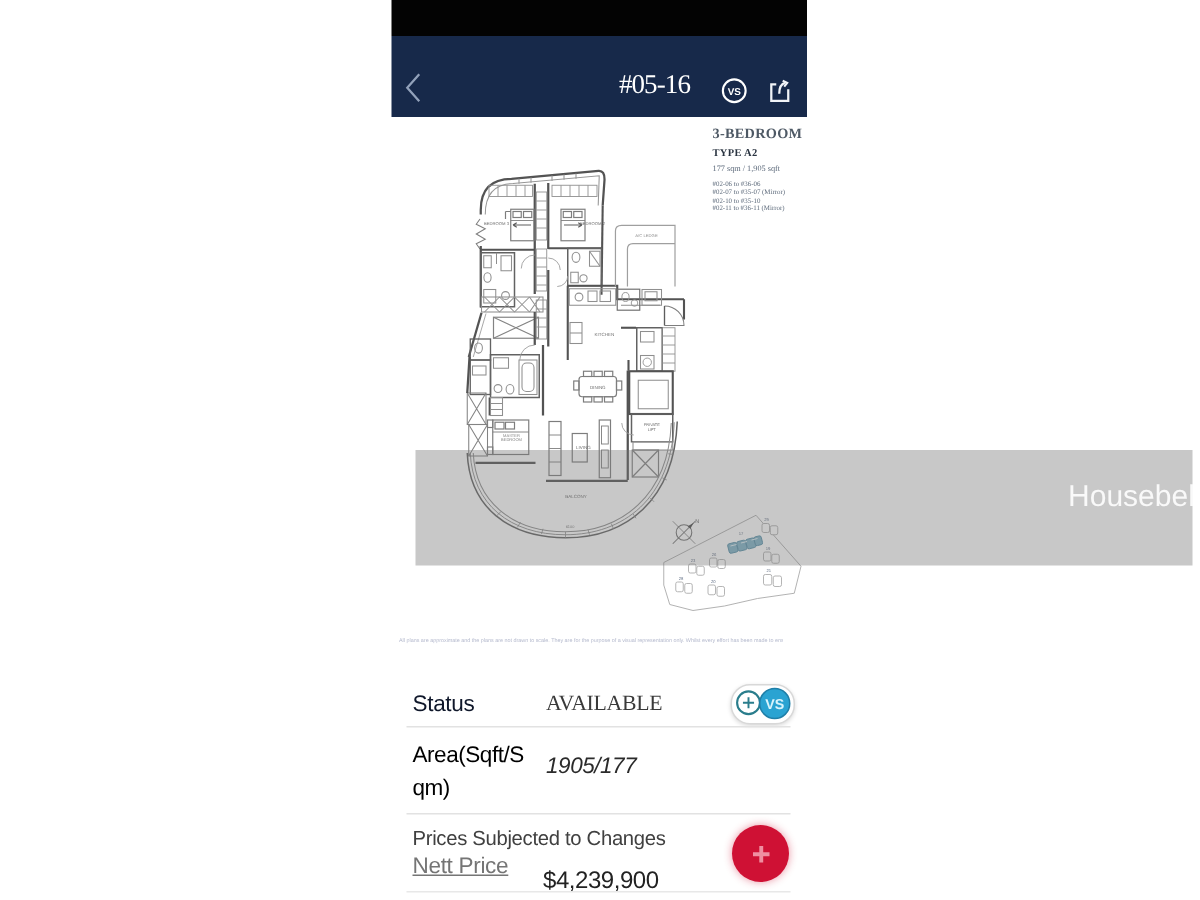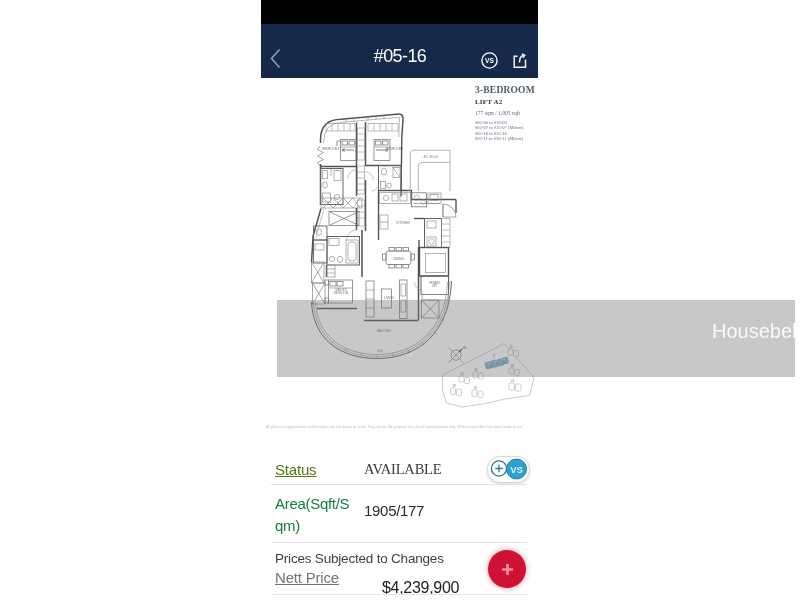--- a/index.html
+++ b/index.html
@@ -12,36 +12,36 @@
 <div class="abs" style="left:261px;top:0;width:277px;height:600px;background:#ffffff;"></div>
 
 <div class="abs" style="left:261px;top:0;width:277px;height:24px;background:#030303;"></div>
 
 <div class="abs" style="left:261px;top:24px;width:277px;height:54px;background:#17294a;"></div>
 
 <svg class="abs" style="left:261px;top:24px;" width="40" height="54" viewBox="0 0 40 54">
   <polyline points="18.5,25.5 10.5,34.5 18.5,43.5" fill="none" stroke="#92a1ba" stroke-width="1.5"></polyline>
 </svg>
 
-<div class="abs" style="left:340px;top:45.8px;width:120px;text-align:center;color:#ffffff;font-size:18px;letter-spacing:-0.6px;font-weight:500;">#05-16</div>
+<div class="abs" style="left:340px;top:45.8px;width:120px;text-align:right;color:#ffffff;font-size:18px;letter-spacing:-0.6px;font-weight:500;font-family:Liberation Serif, serif;">#05-16</div>
 
 <svg class="abs" style="left:478px;top:49px;" width="24" height="24" viewBox="0 0 24 24">
   <circle cx="11.5" cy="11.5" r="7.6" fill="none" stroke="#ffffff" stroke-width="1.4"></circle>
   <text x="11.5" y="14" font-size="6.6" font-weight="bold" fill="#ffffff" text-anchor="middle" font-family="Liberation Sans">VS</text>
 </svg>
 
 <svg class="abs" style="left:508px;top:48px;" width="24" height="24" viewBox="0 0 24 24">
   <path d="M 9.5 8.2 L 6.2 8.2 L 6.2 19.2 L 17.5 19.2 L 17.5 11.5" fill="none" stroke="#f2f4f8" stroke-width="1.5"></path>
   <path d="M 11.5 14.5 C 11.5 10.5 12.5 8.0 15.5 7.3" fill="none" stroke="#f2f4f8" stroke-width="1.5"></path>
   <path d="M 13.8 5.8 L 16.8 7.2 L 14.8 9.8" fill="none" stroke="#f2f4f8" stroke-width="1.4"></path>
 </svg>
 
 <div class="abs" style="left:475px;top:84.5px;width:75px;font-family:'Liberation Serif',serif;color:#4d5868;">
   <div style="font-size:9.5px;font-weight:bold;letter-spacing:0.2px;color:#4e5965;">3-BEDROOM</div>
-  <div style="font-size:7px;font-weight:bold;color:#2b3542;margin-top:3.5px;letter-spacing:0.2px;">LIFT A2</div>
+  <div style="font-size:7px;font-weight:bold;color:#2b3542;margin-top:3.5px;letter-spacing:0.2px;">TYPE A2</div>
   <div style="font-size:5.5px;color:#5d6a7b;margin-top:4px;">177 sqm / 1,905 sqft</div>
   <div style="font-size:4.6px;color:#5d6a7b;margin-top:4px;line-height:5.3px;">
     #02-06 to #36-06<br>
     #02-07 to #35-07 (Mirror)<br>
     #02-10 to #35-10<br>
     #02-11 to #36-11 (Mirror)
   </div>
 </div>
 
 <svg class="abs" style="left:0;top:0;filter:blur(0.28px);opacity:0.95;" width="800" height="600" viewBox="0 0 800 600">
@@ -399,44 +399,44 @@
   </g>
   <text x="512.5" y="381.5" font-family="Liberation Sans" font-size="2.8" fill="#5d6b82" text-anchor="middle">21</text>
 </svg>
 
 <div class="abs" style="left:277px;top:300px;width:518px;height:77px;background:rgba(118,118,118,0.40);"></div>
 
 <div class="abs" style="left:661px;top:320px;width:140px;text-align:right;font-size:20px;color:rgba(255,255,255,0.88);">Housebell</div>
 
 <div class="abs" style="left:266px;top:425px;width:256px;font-size:3.6px;color:#b4b9cd;white-space:nowrap;overflow:hidden;">All plans are approximate and the plans are not drawn to scale. They are for the purpose of a visual representation only. Whilst every effort has been made to ensure accuracy. The developer and the agents cannot be held liable for any omission or error.</div>
 
-<div class="abs" style="left:275px;top:460.5px;font-size:15px;color:#4d7c0f;letter-spacing:-0.2px;text-decoration:underline;">Status</div>
+<div class="abs" style="left:275px;top:460.5px;font-size:15px;color:#0f172a;letter-spacing:-0.2px;">Status</div>
 
 <div class="abs" style="left:364px;top:460.5px;font-size:14.5px;color:#3a3a3a;letter-spacing:-0.2px;font-family:Liberation Serif, serif;">AVAILABLE</div>
 
 <div class="abs" style="left:487px;top:456px;width:41px;height:25px;background:#ffffff;border:1px solid #d8d8d8;border-radius:13px;box-shadow:0 1px 3px rgba(0,0,0,0.15);"></div>
 <svg class="abs" style="left:487px;top:456px;" width="42" height="26" viewBox="0 0 42 26">
   <circle cx="12" cy="12.5" r="7.6" fill="#ffffff" stroke="#2a7d8c" stroke-width="1.4"></circle>
   <path d="M 12 8.8 L 12 16.2 M 8.3 12.5 L 15.7 12.5" stroke="#2a7d8c" stroke-width="1.3"></path>
   <circle cx="29.5" cy="13" r="10" fill="#2aa3d2" stroke="#1f7fa8" stroke-width="1"></circle>
   <text x="29.5" y="16.5" font-size="9.5" font-weight="bold" fill="#d9f4fc" text-anchor="middle" font-family="Liberation Sans">VS</text>
 </svg>
 
 <div class="abs" style="left:271px;top:484px;width:256px;height:1px;background:#e2e2e2;"></div>
 
-<div class="abs" style="left:275px;top:493px;font-size:15px;color:#15803d;letter-spacing:-0.3px;line-height:22px;">Area(Sqft/S<br>qm)</div>
-
-<div class="abs" style="left:364px;top:502px;font-size:15px;color:#2b2b2b;letter-spacing:-0.3px;">1905/177</div>
+<div class="abs" style="left:275px;top:493px;font-size:15px;color:#000000;letter-spacing:-0.3px;line-height:22px;">Area(Sqft/S<br>qm)</div>
+
+<div class="abs" style="left:364px;top:502px;font-size:15px;color:#2b2b2b;letter-spacing:-0.3px;font-style:italic;">1905/177</div>
 
 <div class="abs" style="left:271px;top:542px;width:256px;height:1px;background:#e2e2e2;"></div>
 
 <div class="abs" style="left:275px;top:551px;font-size:13.5px;color:#404040;letter-spacing:-0.2px;">Prices Subjected to Changes</div>
 
 <div class="abs" style="left:275px;top:568.5px;font-size:15px;color:#757575;letter-spacing:-0.2px;text-decoration:underline;">Nett Price</div>
 
-<div class="abs" style="left:362px;top:579px;font-size:16px;color:#222222;letter-spacing:-0.3px;margin-left:20px;">$4,239,900</div>
+<div class="abs" style="left:362px;top:579px;font-size:16px;color:#222222;letter-spacing:-0.3px;">$4,239,900</div>
 
 <div class="abs" style="left:488px;top:550px;width:38px;height:38px;border-radius:50%;background:#cf1134;box-shadow:0 0 6px rgba(207,17,52,0.45);"></div>
 <svg class="abs" style="left:488px;top:550px;" width="38" height="38" viewBox="0 0 38 38">
   <path d="M 19.5 14 L 19.5 25 M 14 19.5 L 25 19.5" stroke="#ef8fa1" stroke-width="2.6"></path>
 </svg>
 
 <div class="abs" style="left:271px;top:594px;width:256px;height:1px;background:#e8e8e8;"></div>
 
 </body></html>

